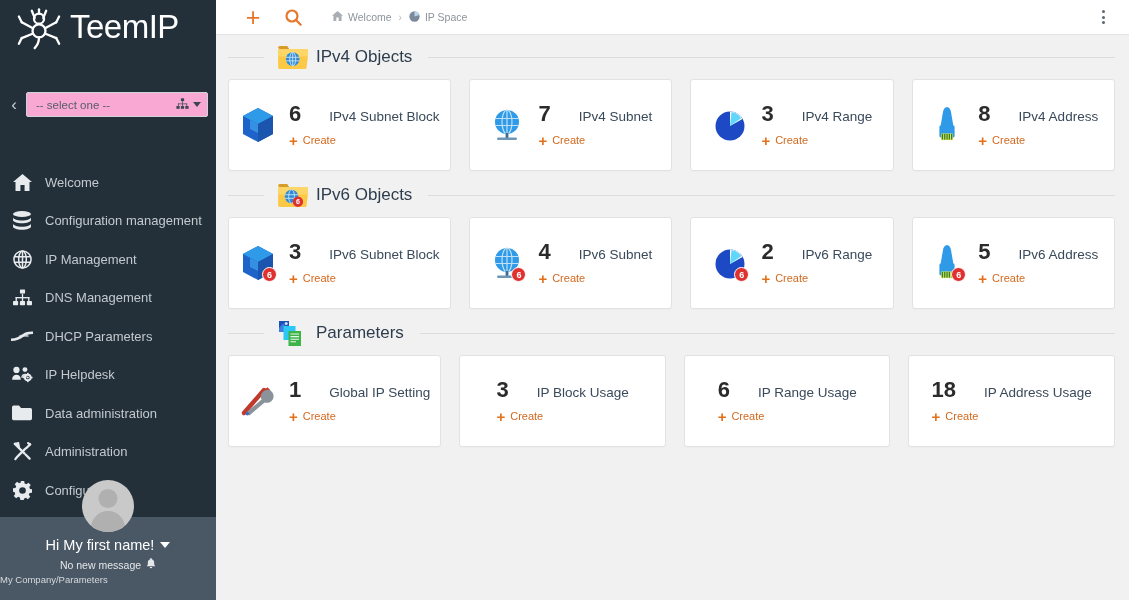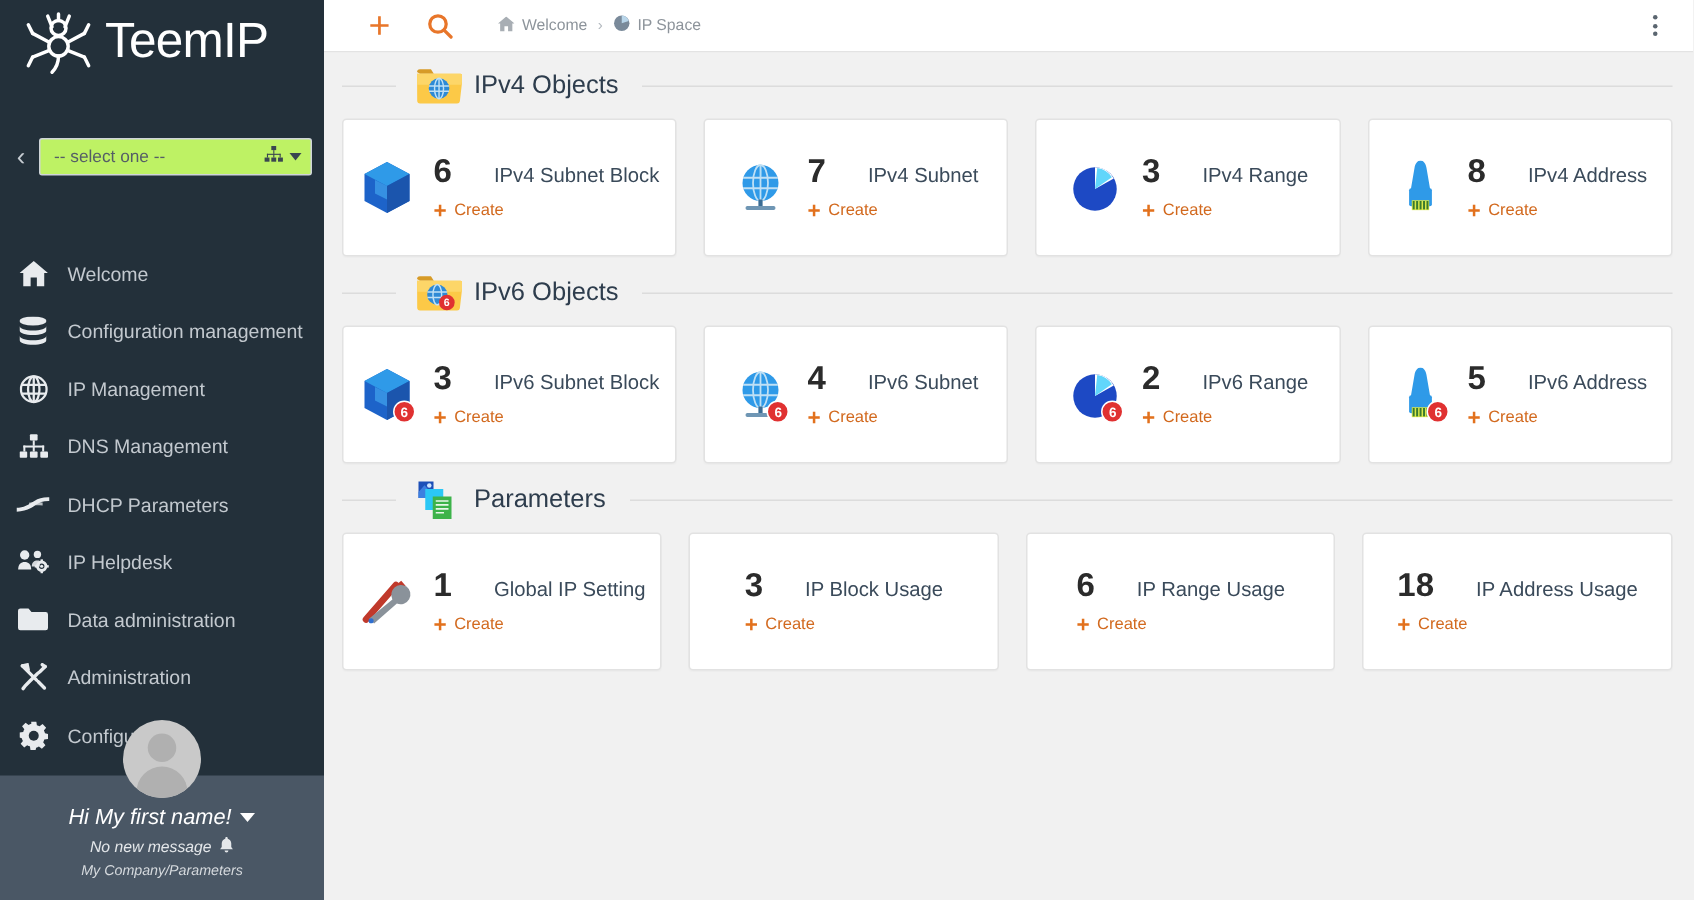--- a/index.html
+++ b/index.html
@@ -40,21 +40,21 @@
     padding: 6px 8px 8px 6px; gap: 4px;
   }
   .collapse-chevron {
     width: 16px; height: 20px;
     display: flex; align-items: center; justify-content: center;
     color: #c6ccd2; font-size: 17px; line-height: 1;
     cursor: pointer;
   }
   .org-select {
     flex: 1; height: 25px;
-    background: #bef264; border: 1px solid #cfd4d8;
+    background: #f9a8d4; border: 1px solid #cfd4d8;
     border-radius: 2px;
     display: flex; align-items: center;
     padding: 0 6px 0 9px;
     font-size: 11.5px; color: #555e66;
     cursor: pointer;
     position: relative;
   }
   .org-select .sel-text { flex: 1; white-space: nowrap; }
   .org-select .sel-icons { display: flex; align-items: center; gap: 4px; }
   .caret-dn {
@@ -78,22 +78,21 @@
     width: 24px; height: 22px; flex: 0 0 24px;
     display: flex; align-items: center; justify-content: center;
     color: #e8ebee;
   }
   .nav-ico svg { display: block; }
 
   .side-footer {
     position: absolute; left: 0; bottom: 0;
     width: 216px; height: 83px;
     background: #4a5765;
-    text-align: center;
-    font-style: italic;
+    text-align: left;
   }
   .avatar-wrap {
     position: absolute; left: 50%; top: -37px;
     transform: translateX(-50%);
     width: 52px; height: 52px;
   }
   .avatar {
     width: 52px; height: 52px; border-radius: 50%;
     background: #c9c9c9; overflow: hidden; position: relative;
   }

